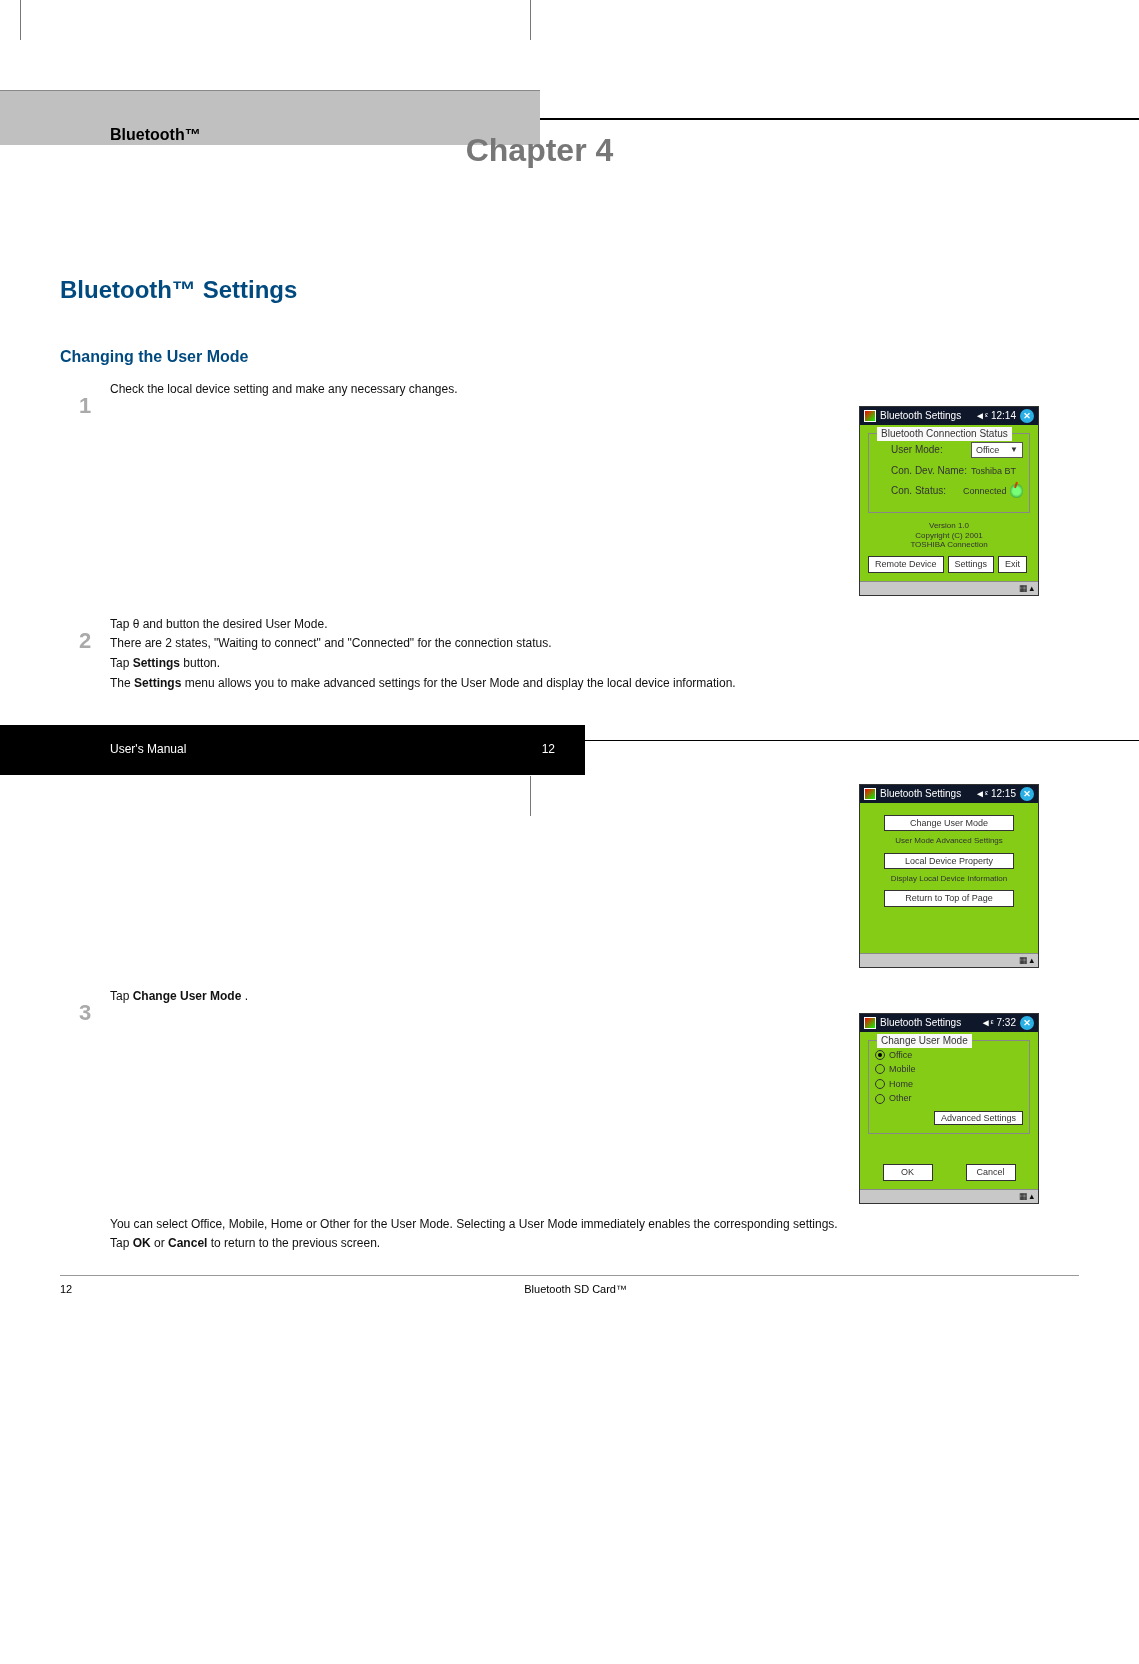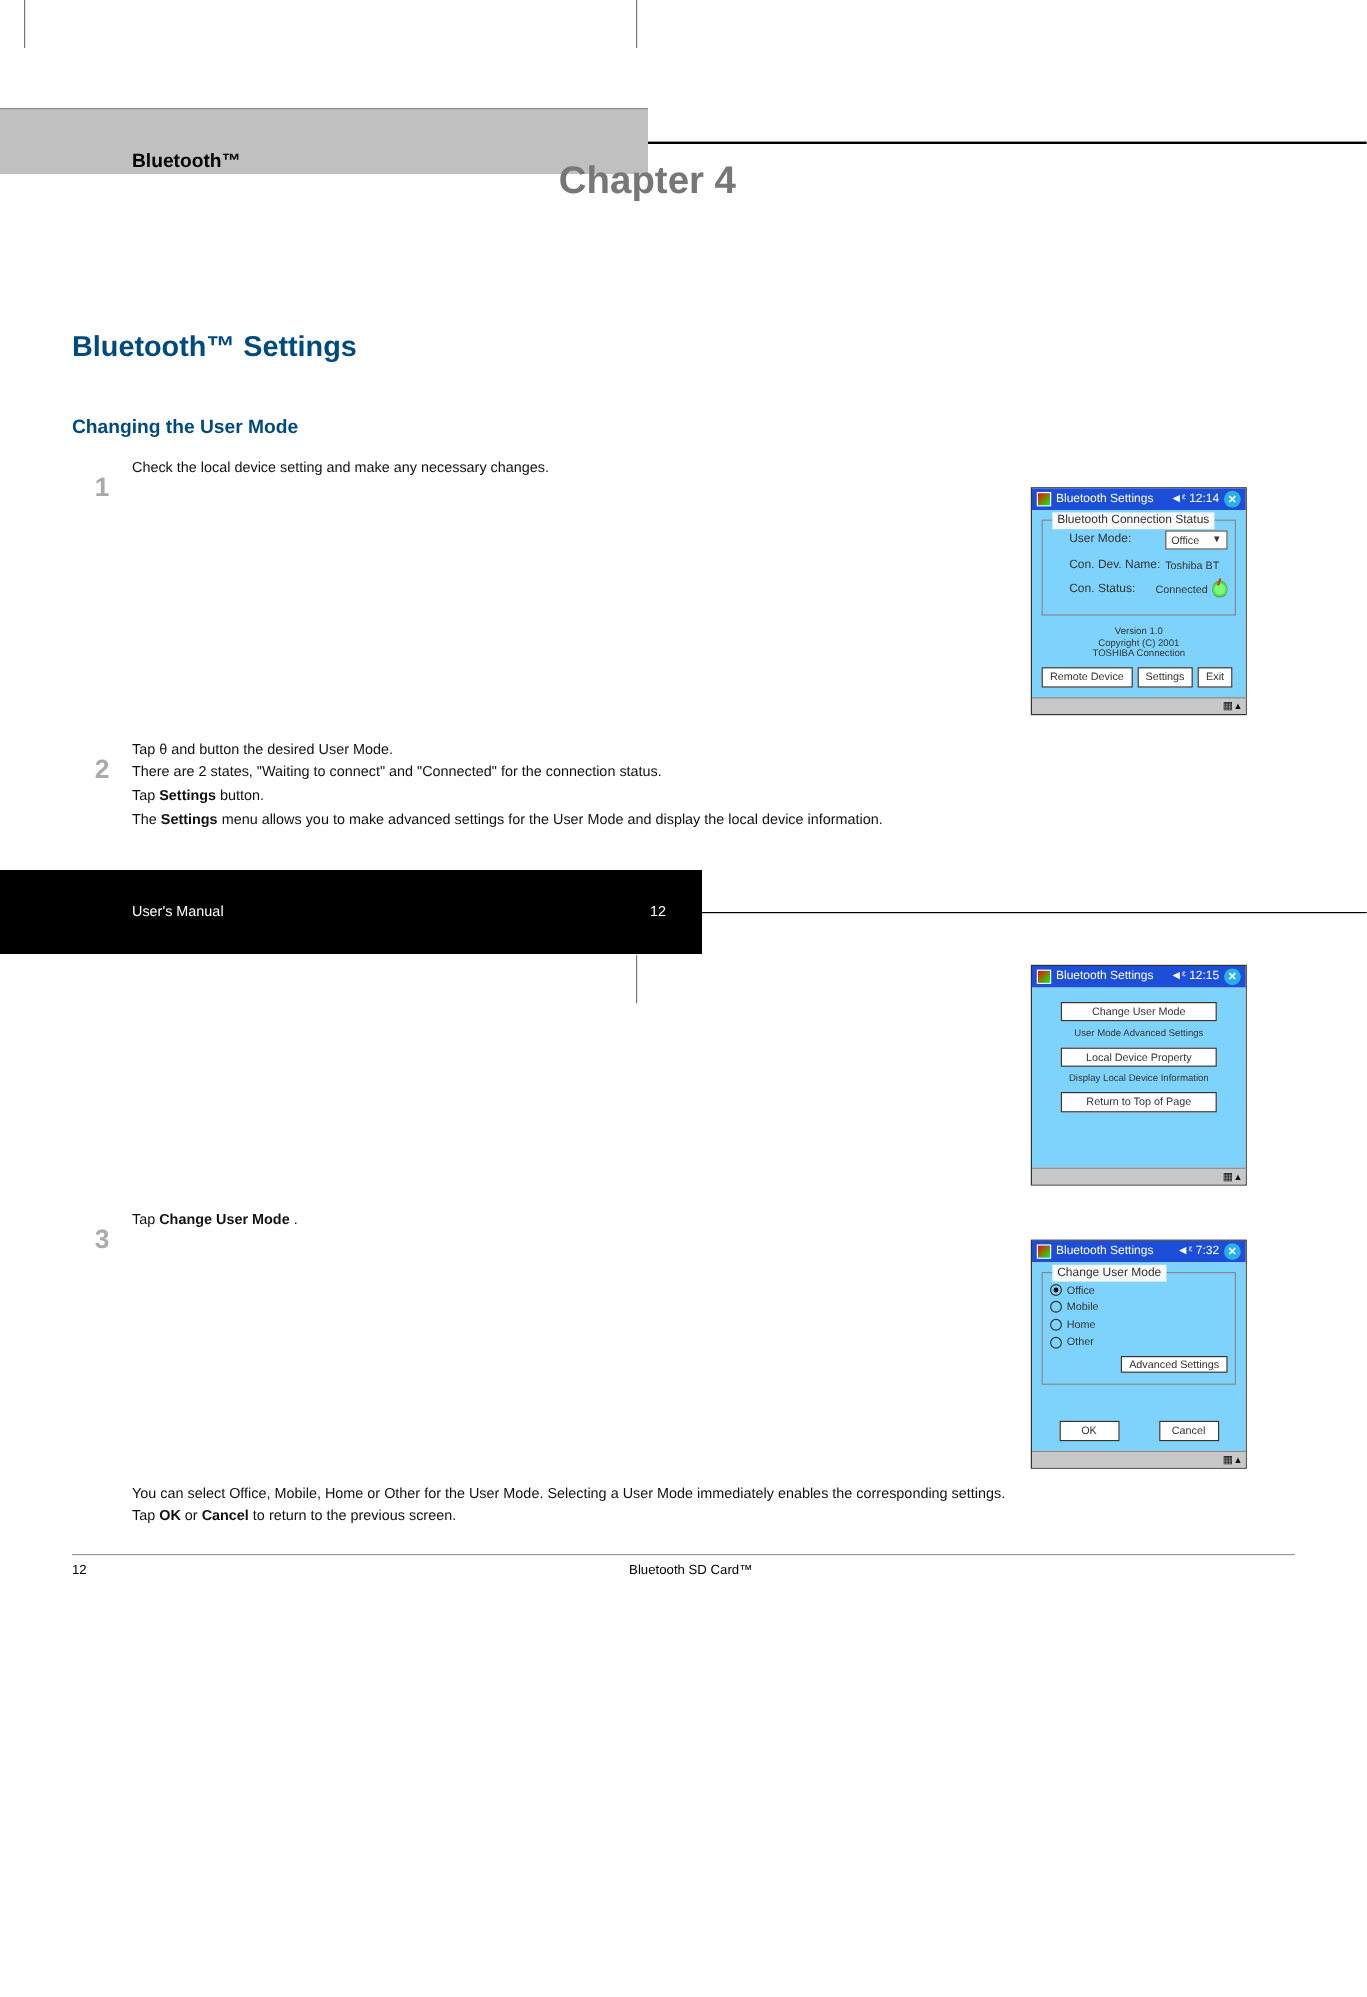--- a/index.html
+++ b/index.html
@@ -72,41 +72,41 @@
     margin-left: auto;
     margin-right: 40px;
     width: 180px;
     border: 1px solid #333;
     background: #fff;
     font-size: 10px;
     margin-top: 8px;
     margin-bottom: 12px;
   }
   .scr-titlebar {
-    background: #1d4ed8;
+    background: #0f172a;
     color: #fff;
     display: flex;
     align-items: center;
     padding: 2px 4px;
     font-size: 10px;
     gap: 4px;
   }
   .scr-titlebar .winlogo {
     width: 12px; height: 12px;
     background: linear-gradient(to bottom right,#f00,#0f0);
     border: 1px solid #fff;
   }
   .scr-titlebar .spacer { flex: 1; }
   .scr-titlebar .clock { font-size: 10px; }
   .scr-titlebar .close {
     width: 14px; height: 14px; border-radius: 50%;
     background: #2ab0e5; color: #fff; text-align: center;
     line-height: 14px; font-weight: bold; font-size: 9px;
   }
-  .scr-body { padding: 8px; background: #7dd3fc; color: #333; }
+  .scr-body { padding: 8px; background: #84cc16; color: #333; }
   .fieldset {
     border: 1px solid #888;
     padding: 8px 6px;
     margin-bottom: 8px;
     position: relative;
   }
   .fieldset .legend {
     position: absolute; top: -7px; left: 8px;
     background: #f9f9f9; padding: 0 4px;
     font-size: 10px; color: #333;
@@ -143,21 +143,21 @@
   .radio {
     width: 10px; height: 10px; border: 1px solid #333;
     border-radius: 50%; display: inline-block; position: relative;
   }
   .radio.checked::after {
     content: ""; position: absolute; inset: 2px;
     background: #000; border-radius: 50%;
   }
   .black-band {
     background: #000; color: #fff;
-    height: 70px; display: flex; align-items: center;
+    height: 50px; display: flex; align-items: center;
     padding-left: 110px; width: 585px;
     margin-top: 30px; position: relative;
   }
   .black-band .pgnum {
     position: absolute; right: 30px;
   }
   .black-band-line {
     border-top: 1px solid #000;
     position: relative;
     top: -35px;

